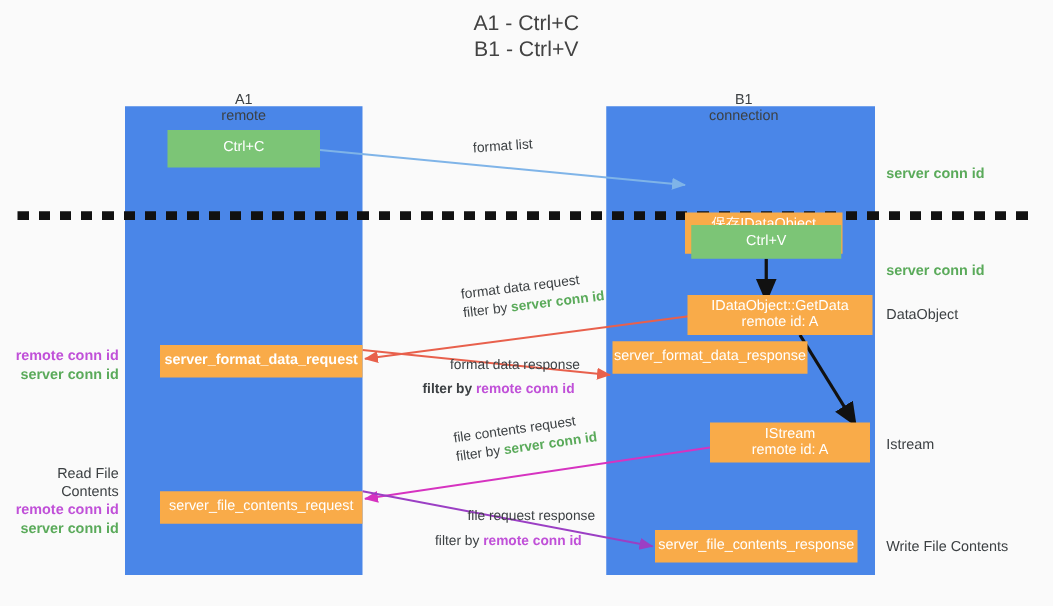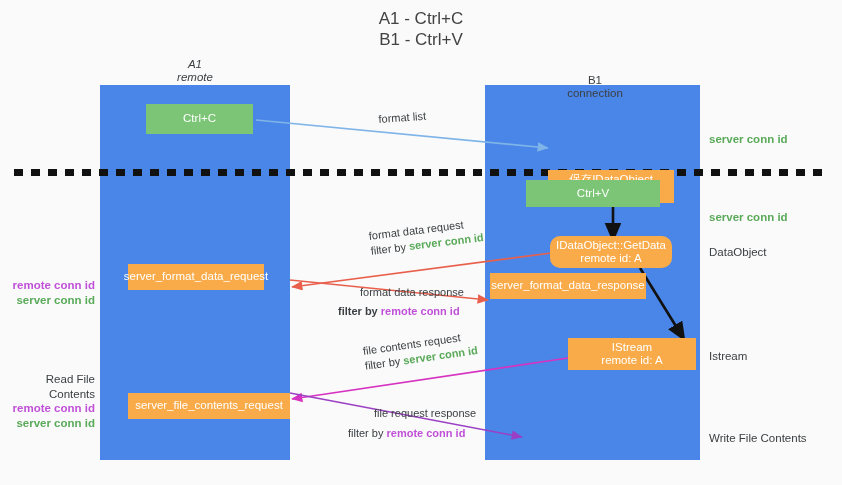--- a/index.html
+++ b/index.html
@@ -60,21 +60,21 @@
 <body>
 
 <div id="stage">
 
   <div class="doc-title">A1 - Ctrl+C
 B1 - Ctrl+V</div>
 
   <div class="lane" style="left:100px;top:85px;width:190px;height:375px;"></div>
   <div class="lane" style="left:485px;top:85px;width:215px;height:375px;"></div>
 
-  <div class="lane-head" style="left:120px;top:58px;width:150px;font-style:italic;">A1
+  <div class="lane-head" style="left:120px;top:74px;width:150px;">A1
 remote</div>
   <div class="lane-head" style="left:520px;top:74px;width:150px;">B1
 connection</div>
 
   <svg id="wires">
     <defs>
       <marker id="ah-blue" markerWidth="8" markerHeight="8" refX="6.5" refY="3" orient="auto">
         <path d="M0,0 L7,3 L0,6 z" fill="#7fb4e8"></path>
       </marker>
       <marker id="ah-red" markerWidth="8" markerHeight="8" refX="6.5" refY="3" orient="auto">
@@ -102,39 +102,40 @@
     <line x1="290" y1="280" x2="488" y2="300" stroke="#e8604c" stroke-width="1.6" marker-end="url(#ah-red)"></line>
 
     <line x1="568" y1="358" x2="292" y2="399" stroke="#d633c0" stroke-width="1.6" marker-end="url(#ah-magenta)"></line>
 
     <line x1="290" y1="393" x2="522" y2="437" stroke="#9b3fc4" stroke-width="1.6" marker-end="url(#ah-purple)"></line>
   </svg>
 
   <div style="position:absolute;left:14px;top:169px;width:814px;height:7px;
               background:repeating-linear-gradient(to right,#111111 0 9px,transparent 9px 17px);"></div>
 
-  <div class="node green" style="left:146px;top:104px;width:107px;height:30px;">Ctrl+C</div>
+  <div class="node green" style="left:134px;top:104px;width:122px;height:30px;">Ctrl+C</div>
 
   <div class="node orange" style="left:548px;top:127px;width:126px;height:33px;margin-top:43px;">保存IDataObject
 remote id: A</div>
 
-  <div class="node green" style="left:526px;top:180px;width:134px;height:27px;">Ctrl+V</div>
+  <div class="node green" style="left:553px;top:180px;width:120px;height:27px;">Ctrl+V</div>
 
-  <div class="node orange" style="left:550px;top:236px;width:122px;height:32px;border-radius:10px;">IDataObject::GetData
+  <div class="node orange" style="left:550px;top:236px;width:148px;height:32px;">IDataObject::GetData
 remote id: A</div>
 
-  <div class="node orange" style="left:128px;top:264px;width:136px;height:26px;">server_format_data_request</div>
+  <div class="node orange" style="left:128px;top:276px;width:162px;height:26px;font-weight:bold;">server_format_data_request</div>
 
   <div class="node orange" style="left:490px;top:273px;width:156px;height:26px;">server_format_data_response</div>
 
   <div class="node orange" style="left:568px;top:338px;width:128px;height:32px;">IStream
 remote id: A</div>
 
   <div class="node orange" style="left:128px;top:393px;width:162px;height:26px;">server_file_contents_request</div>
 
+  <div class="node orange" style="left:524px;top:424px;width:162px;height:26px;">server_file_contents_response</div>
 
   <div class="side-label conn-green" style="left:709px;top:132px;">server conn id</div>
   <div class="side-label conn-green" style="left:709px;top:210px;">server conn id</div>
   <div class="side-label" style="left:709px;top:245px;">DataObject</div>
   <div class="side-label" style="left:709px;top:349px;">Istream</div>
   <div class="side-label" style="left:709px;top:431px;">Write File Contents</div>
 
   <div class="stack-label" style="left:0px;top:278px;width:95px;">
     <div class="conn-purple">remote conn id</div>
     <div class="conn-green">server conn id</div>

